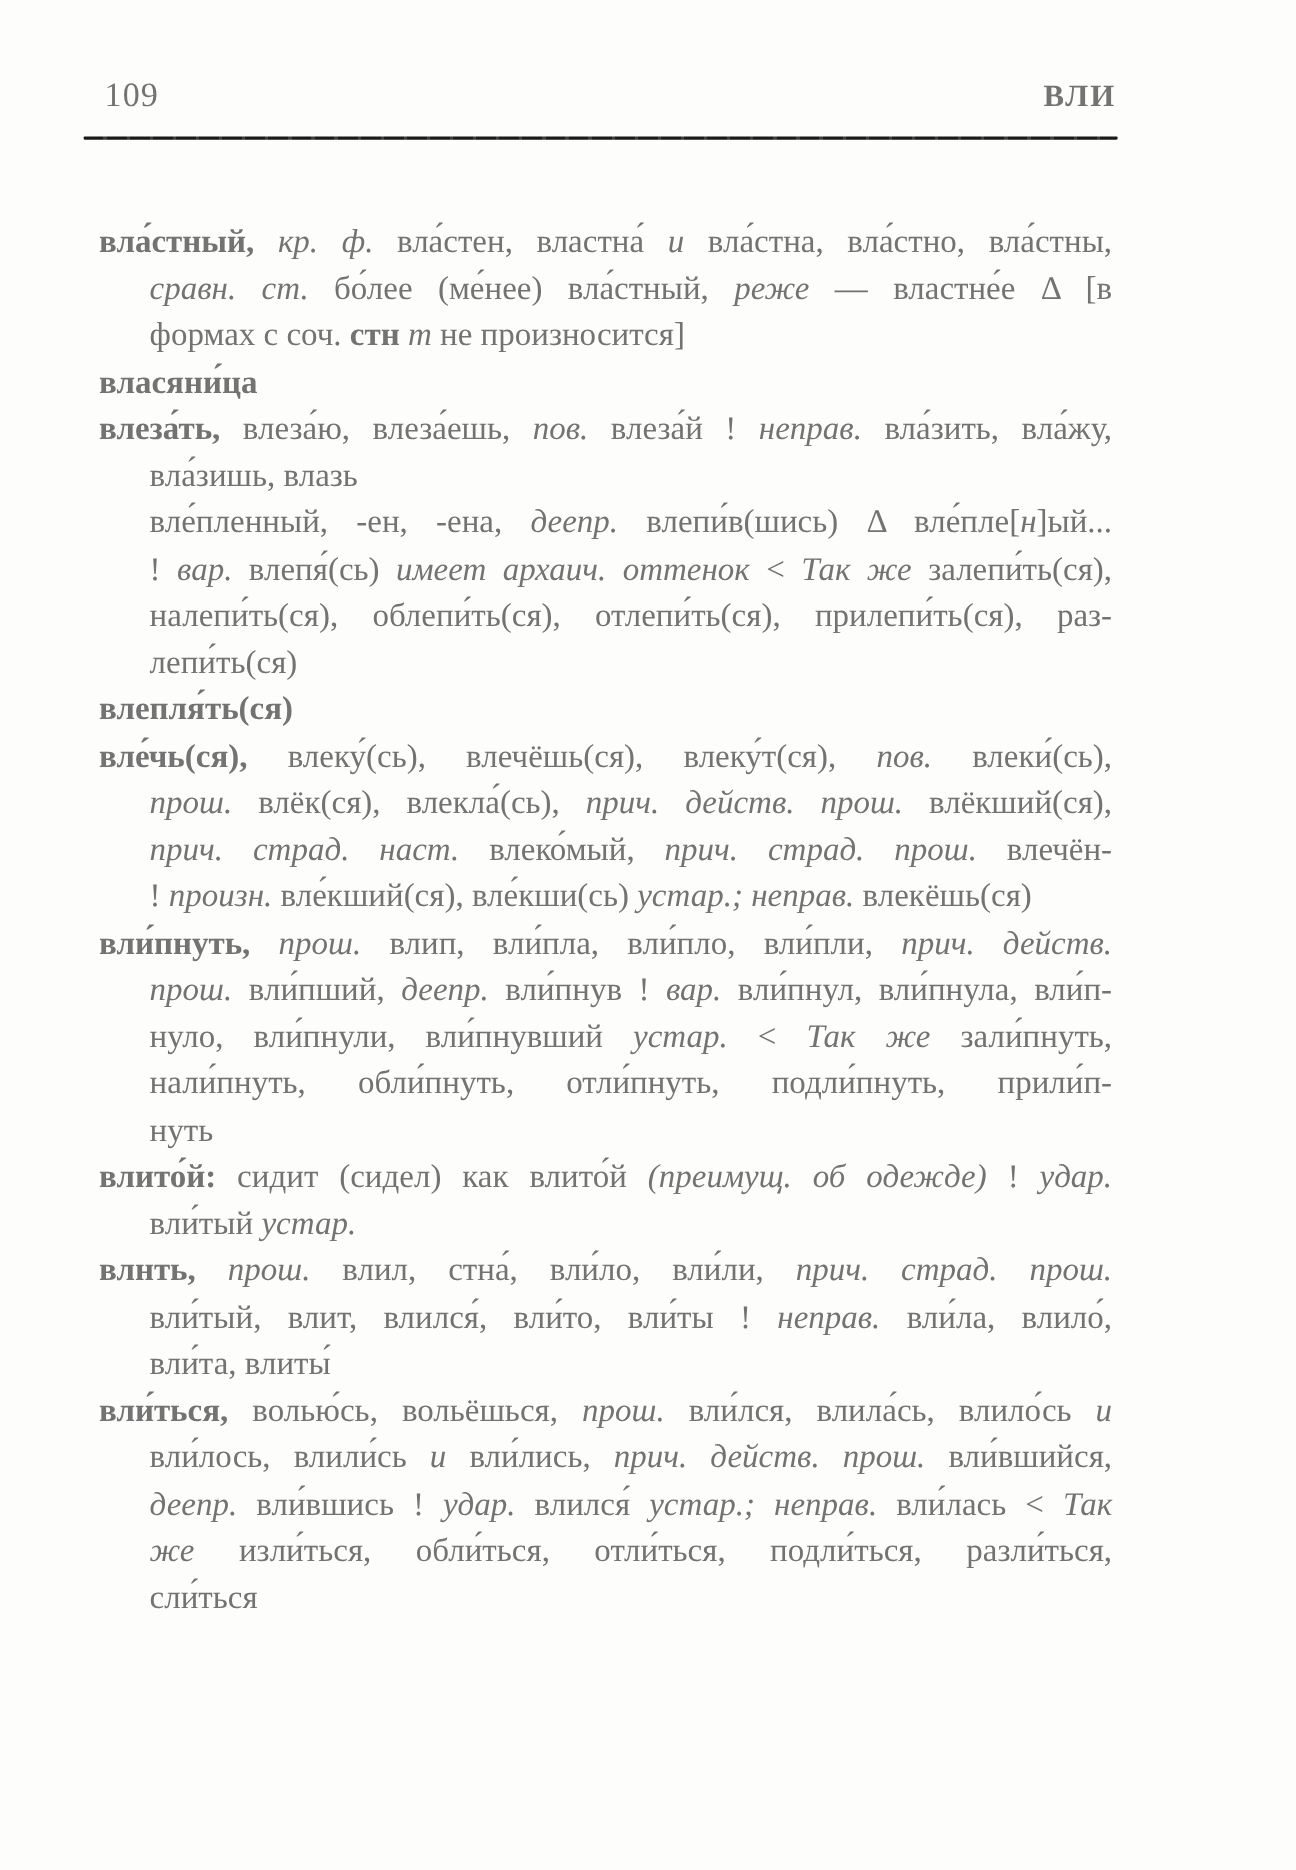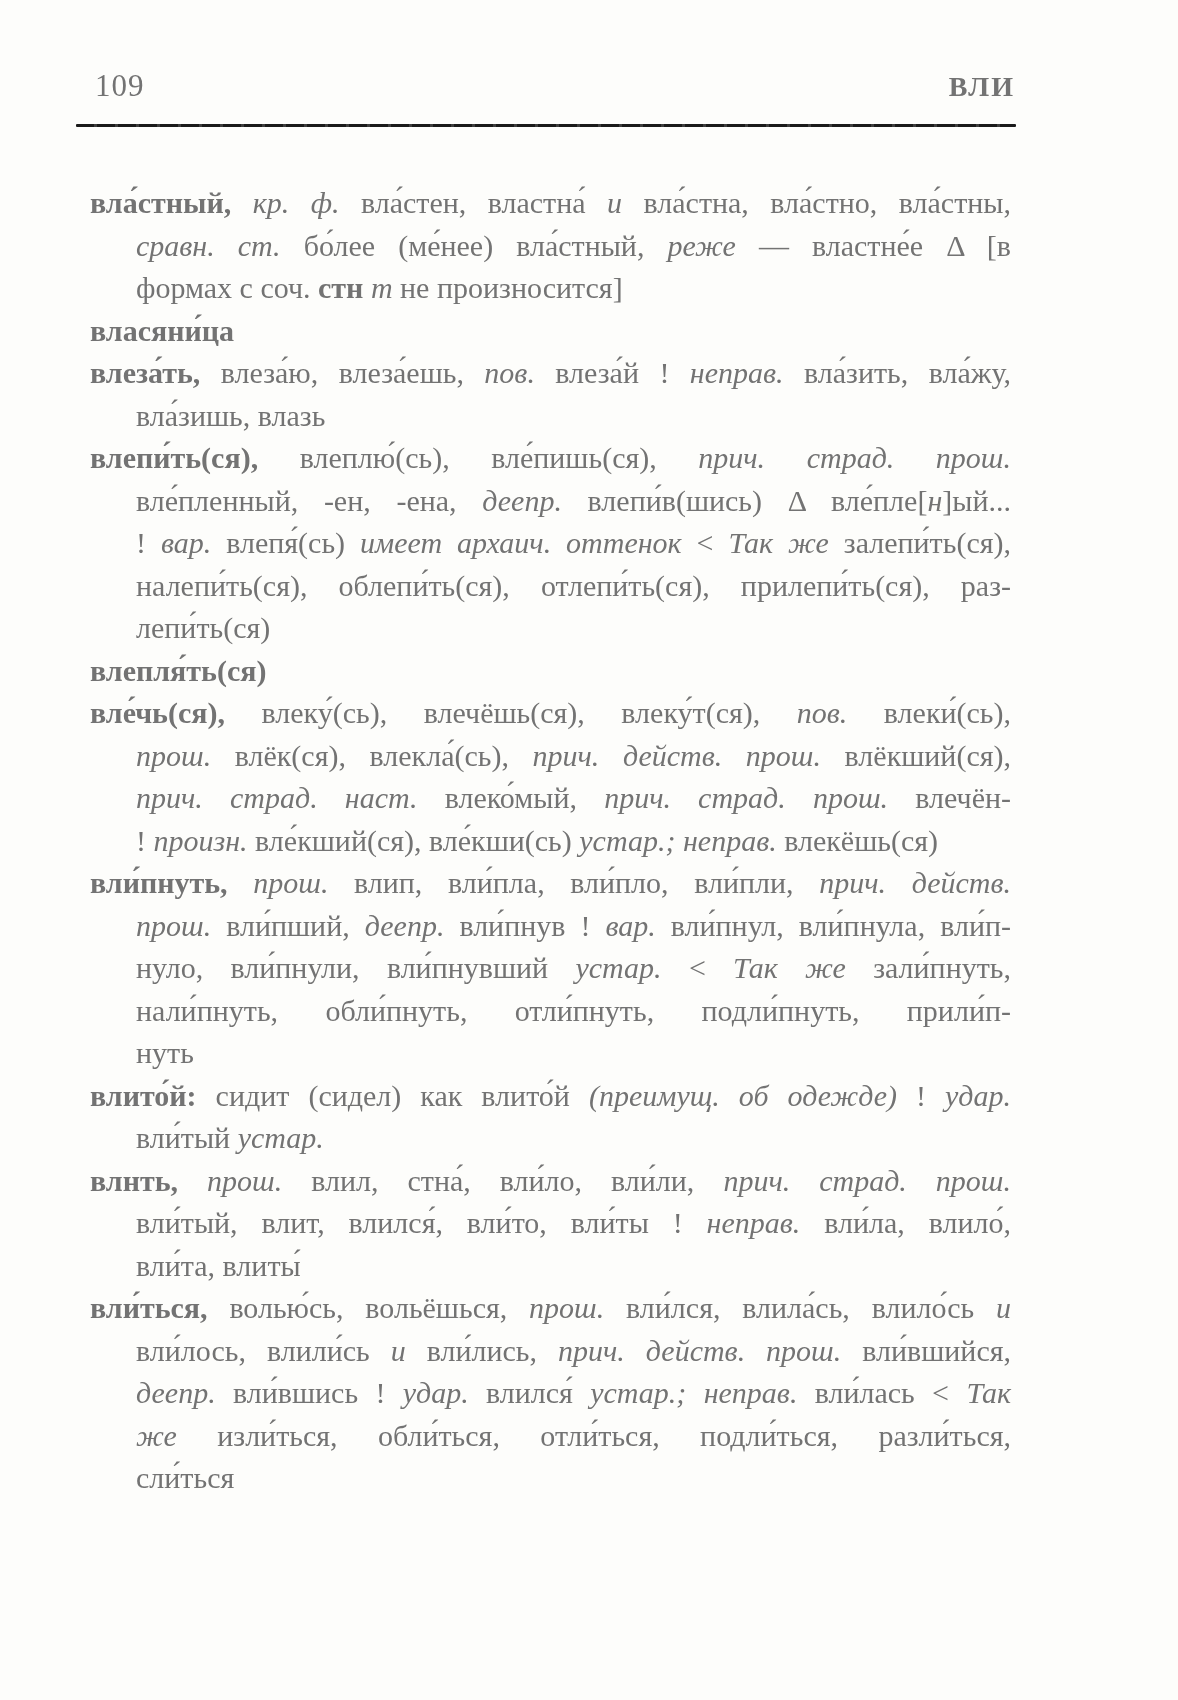--- a/index.html
+++ b/index.html
@@ -36,21 +36,21 @@
     position: absolute;
     top: 124px;
     left: 76px;
     width: 940px;
     height: 3px;
     background: repeating-linear-gradient(90deg, #1a1a1a 0 18px, #3d3d3d 18px 21px);
     border-radius: 1px;
   }
   .entries {
     position: absolute;
-    top: 182px;
+    top: 199px;
     left: 90px;
     width: 921px;
     font-size: 30px;
     line-height: 42.5px;
   }
   .entry { margin: 0; }
   .line { white-space: normal; }
   .line.cont { padding-left: 46px; }
   .line.fill {
     text-align: justify;
@@ -75,21 +75,20 @@
         <div class="line cont"><span>формах с соч. </span><span class="bold">стн</span><span> </span><span class="italic">т</span><span> не произносится]</span></div>
       </div>
       <div class="entry">
         <div class="line"><span class="bold">власяни́ца</span></div>
       </div>
       <div class="entry">
         <div class="line fill"><span class="bold">влеза́ть,</span><span> влеза́ю, влеза́ешь, </span><span class="italic">пов.</span><span> влеза́й ! </span><span class="italic">неправ.</span><span> вла́зить, вла́жу,</span></div>
         <div class="line cont"><span>вла́зишь, влазь</span></div>
       </div>
       <div class="entry">
-        <div class="line fill"><span class="bold">влепи́ть(ся),</span><span> влеплю́(сь), вле́пишь(ся), </span><span class="italic">прич. страд. прош.</span></div>
         <div class="line cont fill"><span>вле́пленный, -ен, -ена, </span><span class="italic">деепр.</span><span> влепи́в(шись) Δ вле́пле[</span><span class="italic">н</span><span>]ый...</span></div>
         <div class="line cont fill"><span>! </span><span class="italic">вар.</span><span> влепя́(сь) </span><span class="italic">имеет архаич. оттенок</span><span> &lt; </span><span class="italic">Так же</span><span> залепи́ть(ся),</span></div>
         <div class="line cont fill"><span>налепи́ть(ся), облепи́ть(ся), отлепи́ть(ся), прилепи́ть(ся), раз-</span></div>
         <div class="line cont"><span>лепи́ть(ся)</span></div>
       </div>
       <div class="entry">
         <div class="line"><span class="bold">влепля́ть(ся)</span></div>
       </div>
       <div class="entry">
         <div class="line fill"><span class="bold">вле́чь(ся),</span><span> влеку́(сь), влечёшь(ся), влеку́т(ся), </span><span class="italic">пов.</span><span> влеки́(сь),</span></div>

